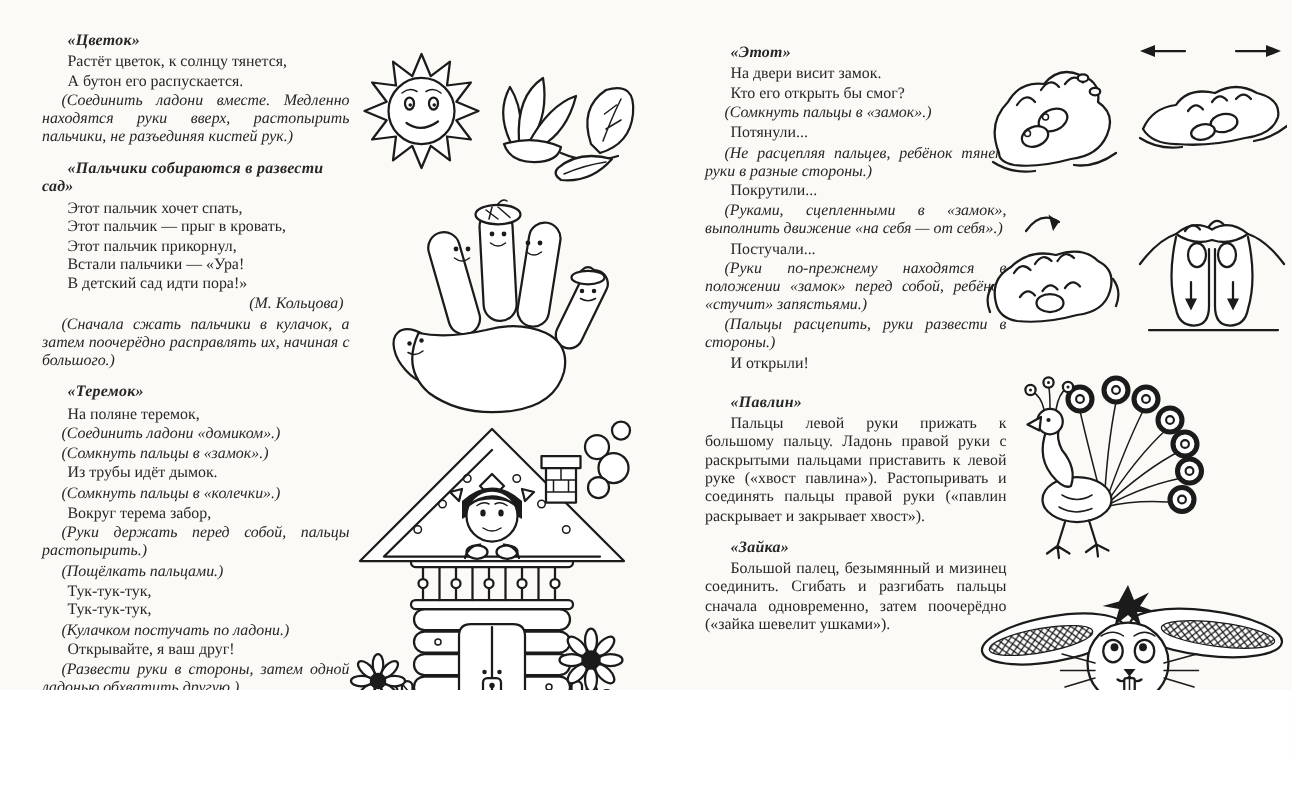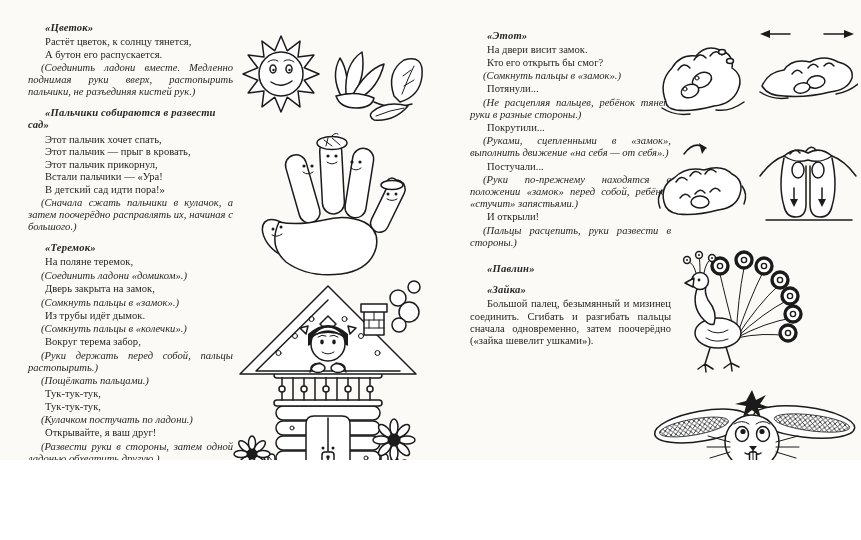--- a/index.html
+++ b/index.html
@@ -36,36 +36,36 @@
 </head>
 <body>
 
 <div class="stage">
 
   <div class="col" id="left-col">
     <div class="section" id="sec-flower">
         <div class="ln ln-heading">«Цветок»</div>
         <div class="ln ln-verse">Растёт цветок, к солнцу тянется,</div>
         <div class="ln ln-verse">А бутон его распускается.</div>
-        <div class="ln ln-instr">(Соединить ладони вместе. Медленно поднимая руки вверх, растопырить пальчики, не разъединяя кистей рук.)</div>
+        <div class="ln ln-instr">(Соединить ладони вместе. Медленно находятся руки вверх, растопырить пальчики, не разъединяя кистей рук.)</div>
       </div>
     <div class="section" id="sec-fingers">
         <div class="ln ln-heading">«Пальчики собираются в развести сад»</div>
         <div class="ln ln-verse">Этот пальчик хочет спать,</div>
         <div class="ln ln-verse">Этот пальчик — прыг в кровать,</div>
         <div class="ln ln-verse">Этот пальчик прикорнул,</div>
         <div class="ln ln-verse">Встали пальчики — «Ура!</div>
         <div class="ln ln-verse">В детский сад идти пора!»</div>
+        <div class="ln ln-author">(М. Кольцова)</div>
         <div class="ln ln-instr">(Сначала сжать пальчики в кулачок, а затем поочерёдно расправлять их, начиная с большого.)</div>
       </div>
     <div class="section" id="sec-teremok">
         <div class="ln ln-heading">«Теремок»</div>
         <div class="ln ln-verse">На поляне теремок,</div>
         <div class="ln ln-instr">(Соединить ладони «домиком».)</div>
-        <div class="ln ln-verse">Дверь закрыта на замок,</div>
         <div class="ln ln-instr">(Сомкнуть пальцы в «замок».)</div>
         <div class="ln ln-verse">Из трубы идёт дымок.</div>
         <div class="ln ln-instr">(Сомкнуть пальцы в «колечки».)</div>
         <div class="ln ln-verse">Вокруг терема забор,</div>
         <div class="ln ln-instr">(Руки держать перед собой, пальцы растопырить.)</div>
         <div class="ln ln-instr">(Пощёлкать пальцами.)</div>
         <div class="ln ln-verse">Тук-тук-тук,</div>
         <div class="ln ln-verse">Тук-тук-тук,</div>
         <div class="ln ln-instr">(Кулачком постучать по ладони.)</div>
         <div class="ln ln-verse">Открывайте, я ваш друг!</div>
@@ -79,25 +79,26 @@
         <div class="ln ln-heading">«Этот»</div>
         <div class="ln ln-verse">На двери висит замок.</div>
         <div class="ln ln-verse">Кто его открыть бы смог?</div>
         <div class="ln ln-instr">(Сомкнуть пальцы в «замок».)</div>
         <div class="ln ln-verse">Потянули...</div>
         <div class="ln ln-instr">(Не расцепляя пальцев, ребёнок тянет руки в разные стороны.)</div>
         <div class="ln ln-verse">Покрутили...</div>
         <div class="ln ln-instr">(Руками, сцепленными в «замок», выполнить движение «на себя — от себя».)</div>
         <div class="ln ln-verse">Постучали...</div>
         <div class="ln ln-instr">(Руки по-прежнему находятся в положении «замок» перед собой, ребёнок «стучит» запястьями.)</div>
+        <div class="ln ln-instr">(Пальцы расцепить, руки развести в стороны.)</div>
         <div class="ln ln-verse">И открыли!</div>
-        <div class="ln ln-instr">(Пальцы расцепить, руки развести в стороны.)</div>
       </div>
     <div class="section" id="sec-pavlin">
         <div class="ln ln-heading">«Павлин»</div>
+        <div class="ln ln-prose">Пальцы левой руки прижать к большому пальцу. Ладонь правой руки с раскрытыми пальцами приставить к левой руке («хвост павлина»). Растопыривать и соединять пальцы правой руки («павлин раскрывает и закрывает хвост»).</div>
       </div>
     <div class="section" id="sec-zaika">
         <div class="ln ln-heading">«Зайка»</div>
         <div class="ln ln-prose">Большой палец, безымянный и мизинец соединить. Сгибать и разгибать пальцы сначала одновременно, затем поочерёдно («зайка шевелит ушками»).</div>
       </div>
   </div>
 
   <svg class="fig" id="fig-flower" width="202" height="112" viewBox="0 0 202 112">
     <polygon class="wf" points="93,60 78.2,66.2 87.9,79 72,77 74,92.9 61.2,83.2 55,98 48.8,83.2 36,92.9 38,77 22.1,79 31.8,66.2 17,60 31.8,53.8 22.1,41 38,43 36,27.1 48.8,36.8 55,22 61.2,36.8 74,27.1 72,43 87.9,41 78.2,53.8"></polygon>
     <circle class="wf" cx="55" cy="60" r="22"></circle>

